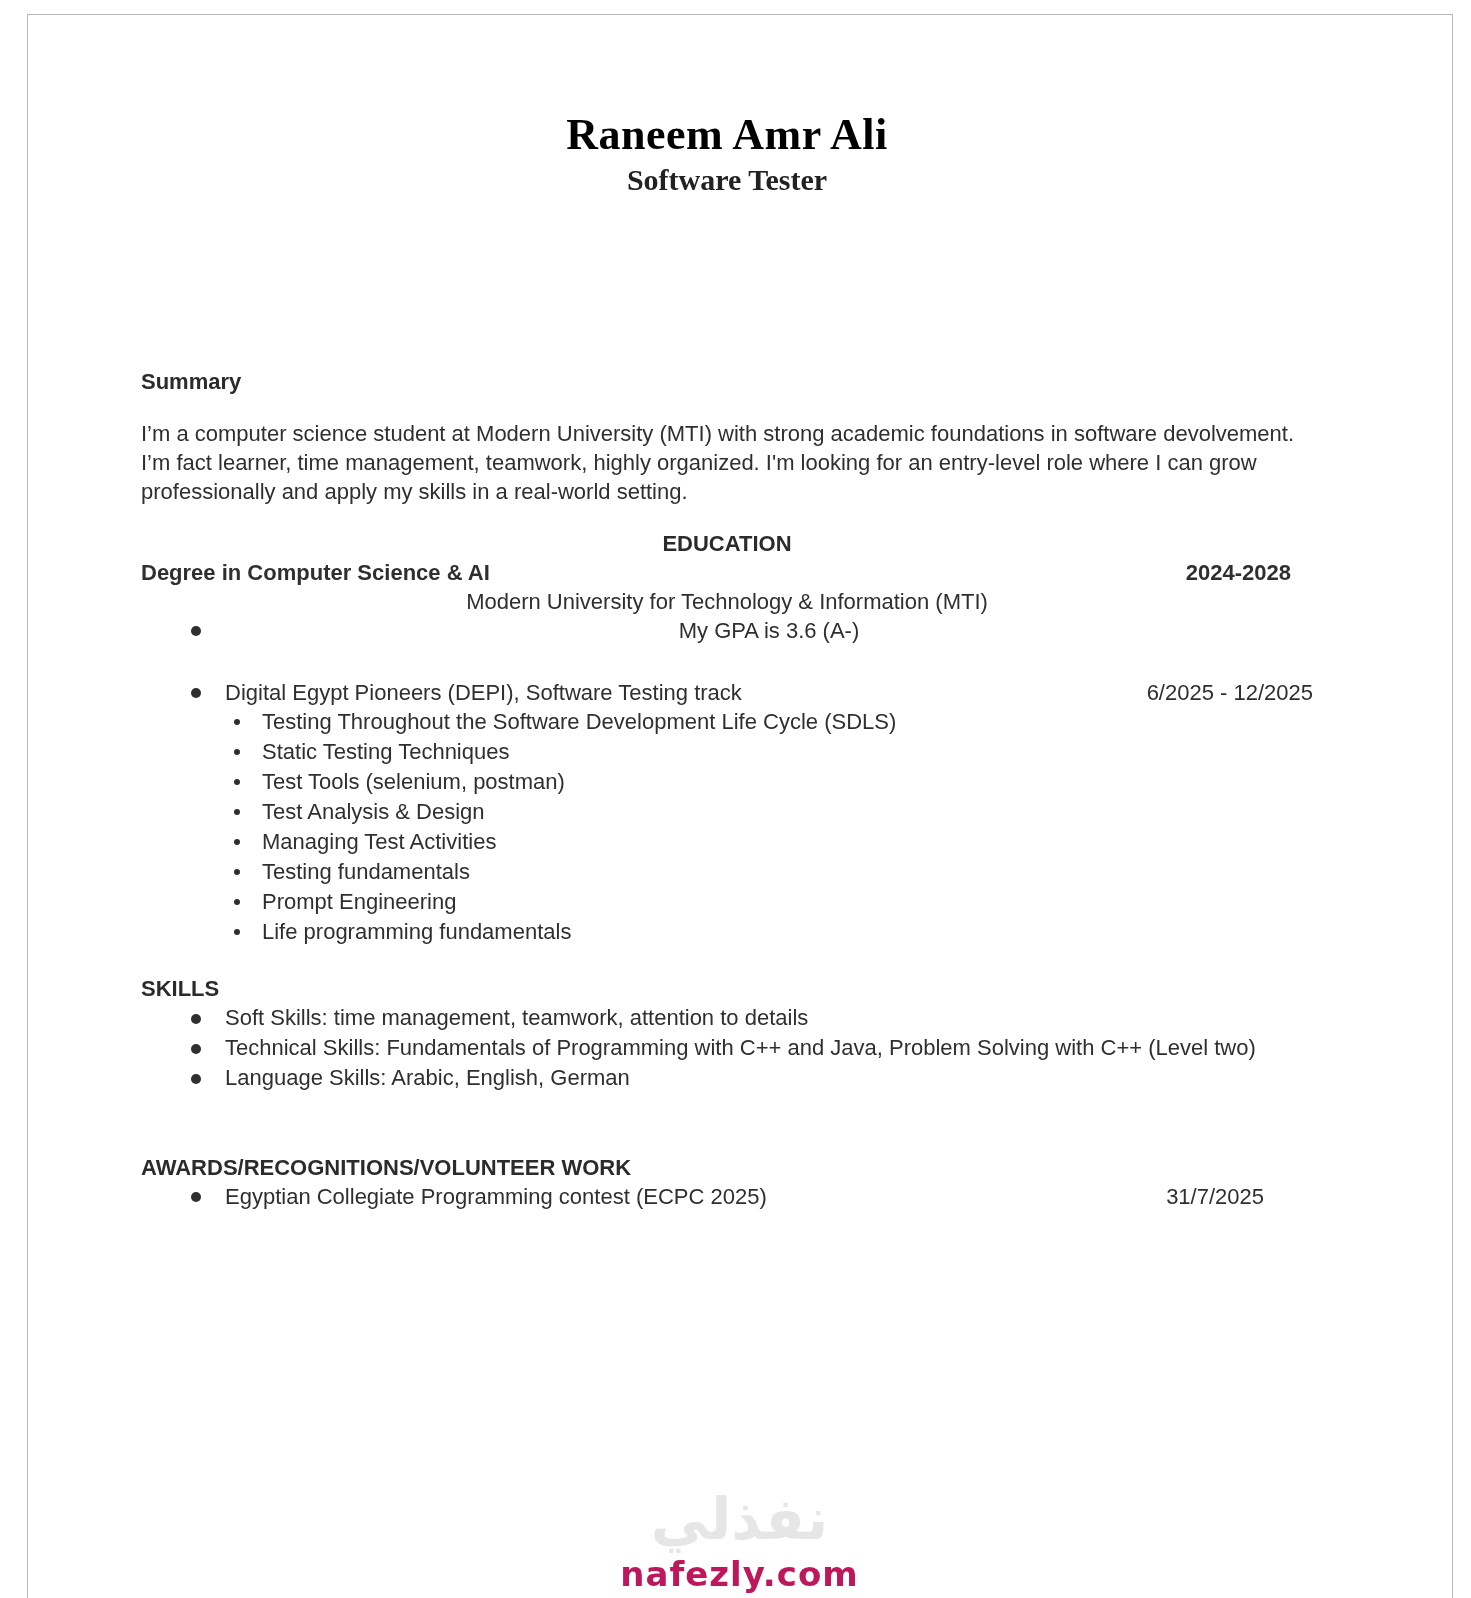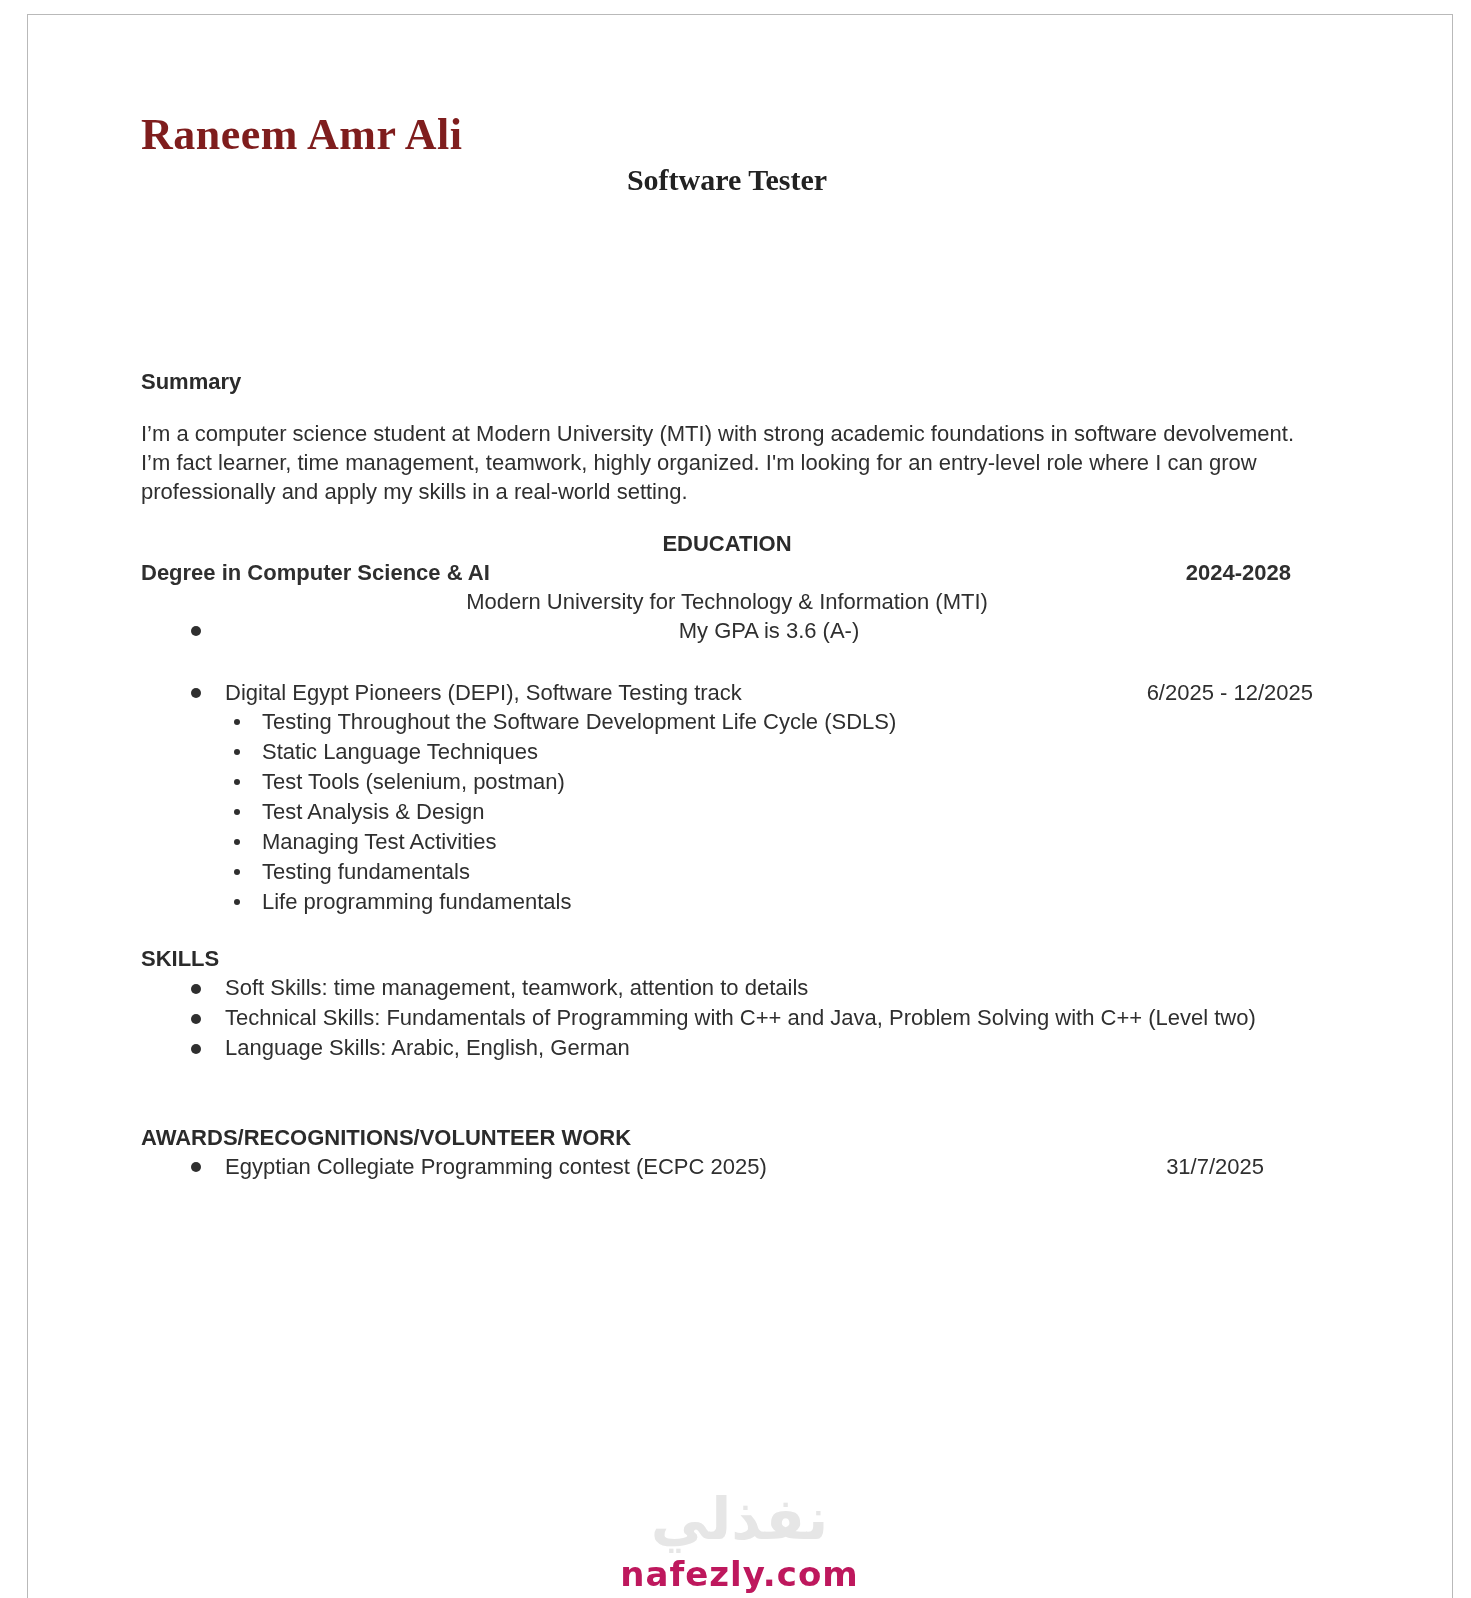--- a/index.html
+++ b/index.html
@@ -30,21 +30,22 @@
   }
   .content {
     padding: 94px 139px 0 113px;
   }
   
   .name {
     font-family: "Liberation Serif", "DejaVu Serif", serif;
     font-weight: bold;
     font-size: 44px;
     line-height: 52px;
-    color: #7f1d1d;
+    text-align: center;
+    color: #000000;
     letter-spacing: 0.5px;
   }
   .job-title {
     font-family: "Liberation Serif", "DejaVu Serif", serif;
     font-weight: bold;
     font-size: 30px;
     line-height: 38px;
     text-align: center;
     color: #222222;
   }
@@ -160,25 +161,26 @@
 
     <div class="training-section">
       <ul class="b1">
         <li class="row">
           <span>Digital Egypt Pioneers (DEPI), Software Testing track</span>
           <span class="date">6/2025 - 12/2025</span>
         </li>
       </ul>
       <ul class="b2">
         <li>Testing Throughout the Software Development Life Cycle (SDLS)</li>
-        <li>Static Language Techniques</li>
+        <li>Static Testing Techniques</li>
         <li>Test Tools (selenium, postman)</li>
         <li>Test Analysis &amp; Design</li>
         <li>Managing Test Activities</li>
         <li>Testing fundamentals</li>
+        <li>Prompt Engineering</li>
         <li>Life programming fundamentals</li>
       </ul>
     </div>
 
     <div class="skills-section">
       <div class="section-heading">SKILLS</div>
       <ul class="b1 skills-list">
         <li><span class="skill-wrap">Soft Skills: time management, teamwork, attention to details</span></li>
         <li><span class="skill-wrap">Technical Skills: Fundamentals of Programming with C++ and Java, Problem Solving with C++ (Level two)</span></li>
         <li><span class="skill-wrap">Language Skills: Arabic, English, German</span></li>

